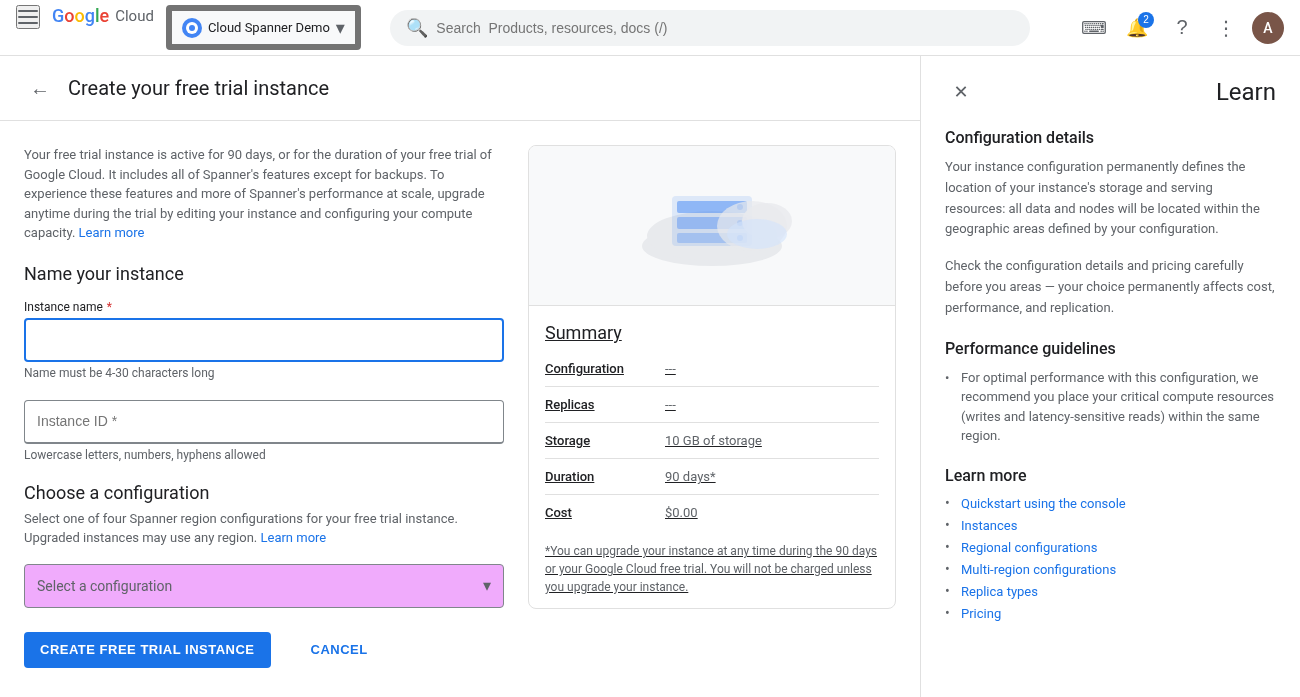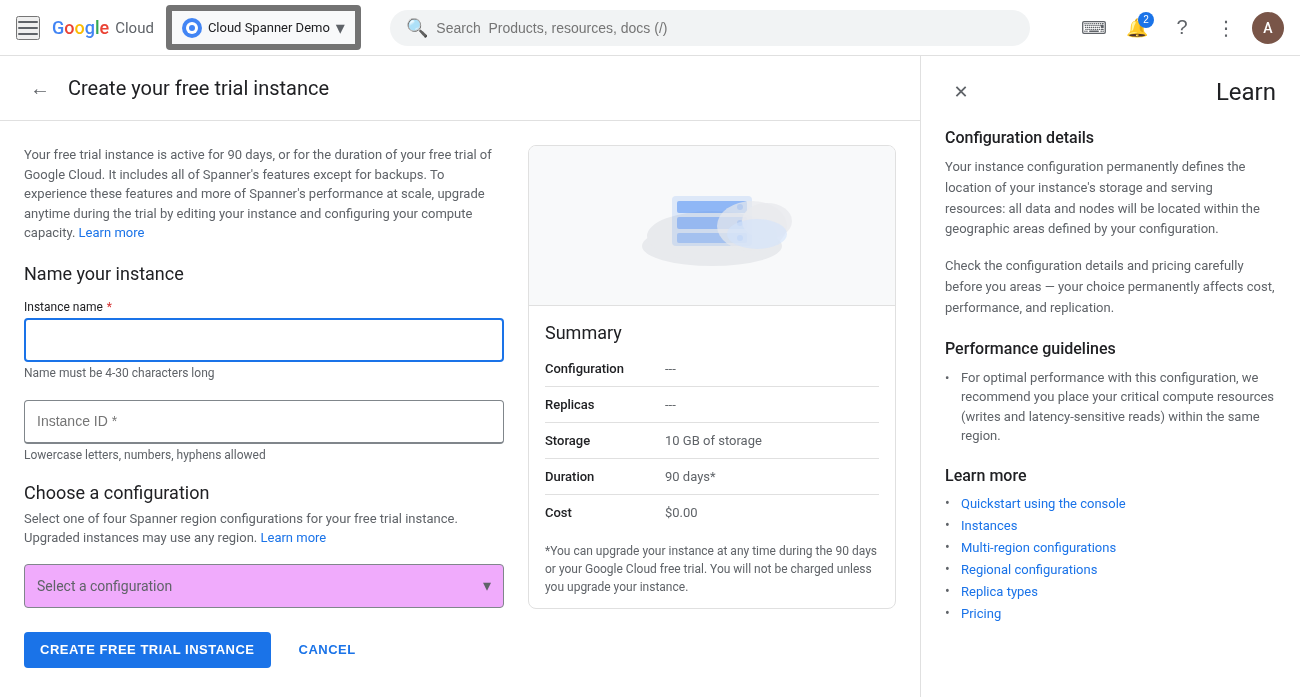--- a/index.html
+++ b/index.html
@@ -4,21 +4,21 @@
   <style>
     * { box-sizing: border-box; margin: 0; padding: 0; }
     body { font-family: 'Google Sans', Roboto, Arial, sans-serif; font-size: 14px; color: #202124; background: #fff; height: 697px; overflow: hidden; }
 
     
     .topnav {
       display: flex; align-items: center; height: 56px; padding: 0 16px;
       background: #fff; border-bottom: 1px solid #e0e0e0;
       gap: 12px; position: relative; z-index: 10;
     }
-    .topnav-left { display: flex; align-items: center; gap: 12px; }
+    .topnav-left { display: flex; align-items: flex-start; gap: 12px; }
     .hamburger { width: 24px; height: 24px; display: flex; flex-direction: column; justify-content: center; gap: 4px; cursor: pointer; }
     .hamburger span { display: block; width: 20px; height: 2px; background: #5f6368; border-radius: 1px; }
     .google-cloud-logo { display: flex; align-items: center; gap: 6px; }
     .google-cloud-logo .g-logo { font-size: 18px; font-weight: 500; }
     .g-blue { color: #4285f4; }
     .g-red { color: #ea4335; }
     .g-yellow { color: #fbbc04; }
     .g-green { color: #34a853; }
     .cloud-text { color: #5f6368; font-size: 15px; font-weight: 400; }
     .project-selector {
@@ -97,42 +97,42 @@
       width: 100%; height: 44px; border: 1px solid #80868b;
       border-radius: 4px; padding: 0 12px;
       font-size: 14px; color: #5f6368; background: #f0abfc;
       display: flex; align-items: center; justify-content: space-between;
       cursor: pointer; position: relative;
     }
     .select-dropdown select {
       position: absolute; inset: 0; opacity: 0; width: 100%; cursor: pointer;
     }
 
-    .btn-row { display: flex; align-items: flex-start; gap: 12px; margin-top: 24px; }
+    .btn-row { display: flex; align-items: flex-start; gap: 24px; margin-top: 24px; }
     .btn-primary {
       background: #1a73e8; color: #fff; border: none;
       padding: 8px 16px; border-radius: 4px; font-size: 13px;
       font-weight: 600; cursor: pointer; letter-spacing: 0.5px;
       height: 36px;
     }
     .btn-secondary {
       background: transparent; color: #1a73e8; border: none;
       padding: 8px 16px; font-size: 13px; font-weight: 600;
       cursor: pointer; border-radius: 4px; height: 36px;
       letter-spacing: 0.5px;
     }
 
     
     .summary-card { background: #fff; border-radius: 8px; border: 1px solid #e0e0e0; overflow: hidden; }
     .summary-illustration {
       background: #f8f9fa; height: 160px; display: flex;
       align-items: center; justify-content: center; border-bottom: 1px solid #e0e0e0;
     }
 
-    .summary-table { padding: 0 16px; }
+    .summary-table { padding: 0 16px; text-decoration: underline; }
     .summary-title { font-size: 18px; font-weight: 400; padding: 16px 0 8px; }
     .summary-row {
       display: flex; align-items: center; padding: 10px 0;
       border-bottom: 1px solid #e0e0e0; font-size: 13px;
     }
     .summary-row:last-child { border-bottom: none; }
     .summary-label { flex: 0 0 120px; font-weight: 500; color: #202124; }
     .summary-value { color: #5f6368; }
     .summary-note { padding: 12px 0; font-size: 12px; color: #5f6368; line-height: 1.5; }
 
@@ -338,22 +338,22 @@
           <h3 class="learn-section-title">Performance guidelines</h3>
           <ul class="learn-list">
             <li>For optimal performance with this configuration, we recommend you place your critical compute resources (writes and latency-sensitive reads) within the same region.</li>
           </ul>
         </div>
         <div class="learn-section">
           <h3 class="learn-section-title">Learn more</h3>
           <ul class="learn-links">
             <li><a href="#">Quickstart using the console</a></li>
             <li><a href="#">Instances</a></li>
+            <li><a href="#">Regional configurations</a></li>
             <li><a href="#">Multi-region configurations</a></li>
-            <li><a href="#">Regional configurations</a></li>
             <li><a href="#">Replica types</a></li>
             <li><a href="#">Pricing</a></li>
           </ul>
         </div>
       </div>
   </aside>
 
 </div>
 
 </body></html>

